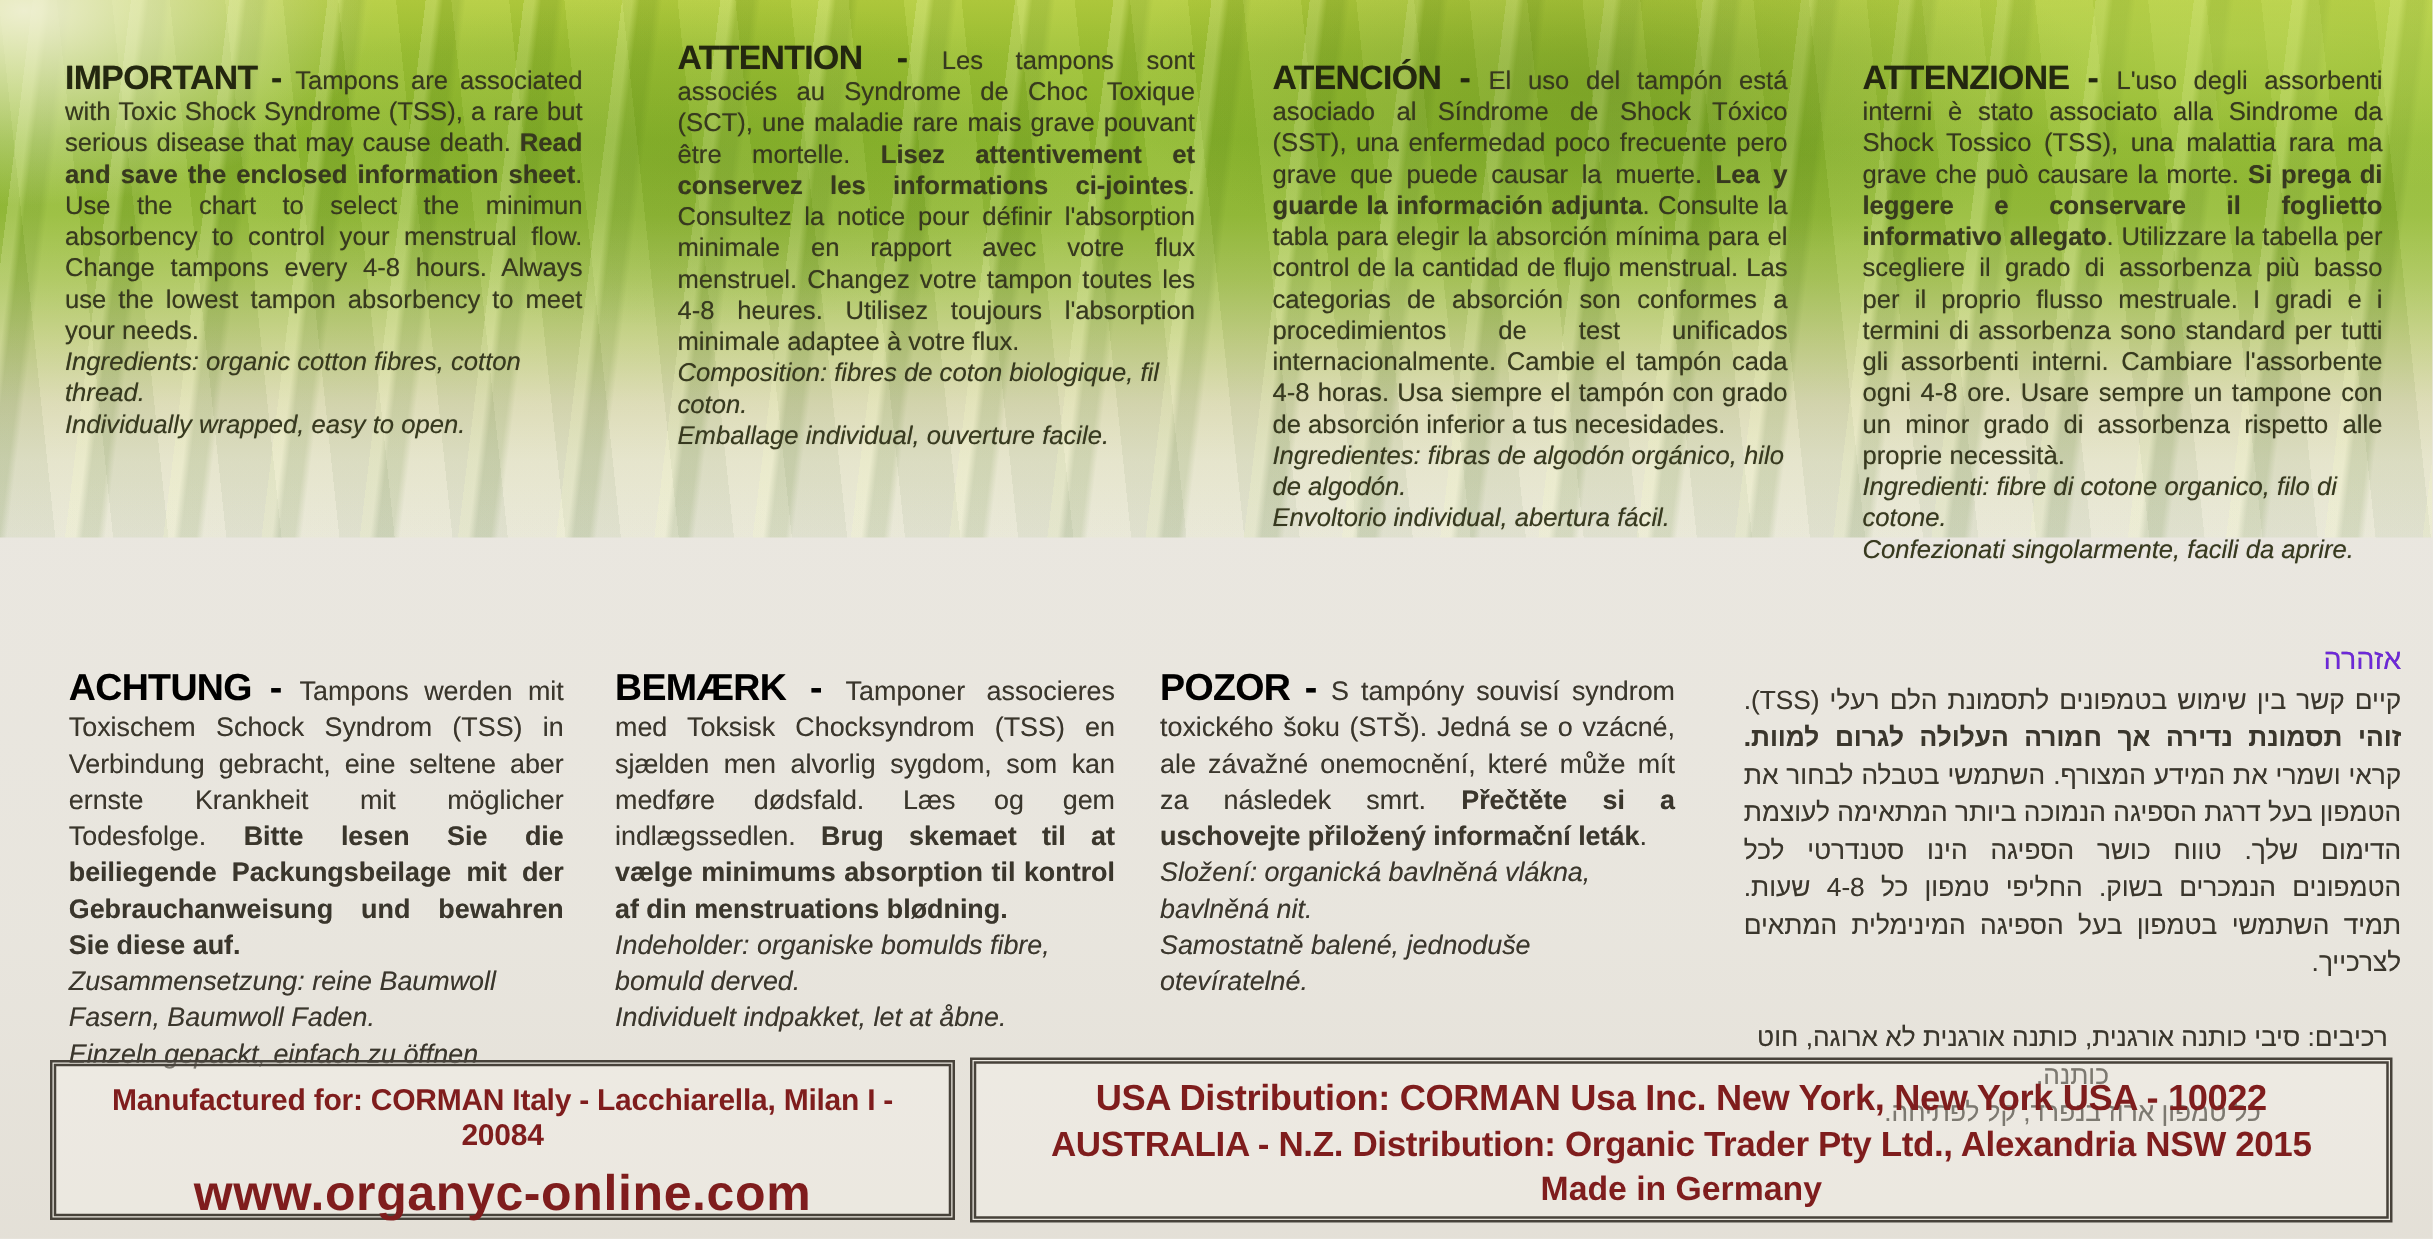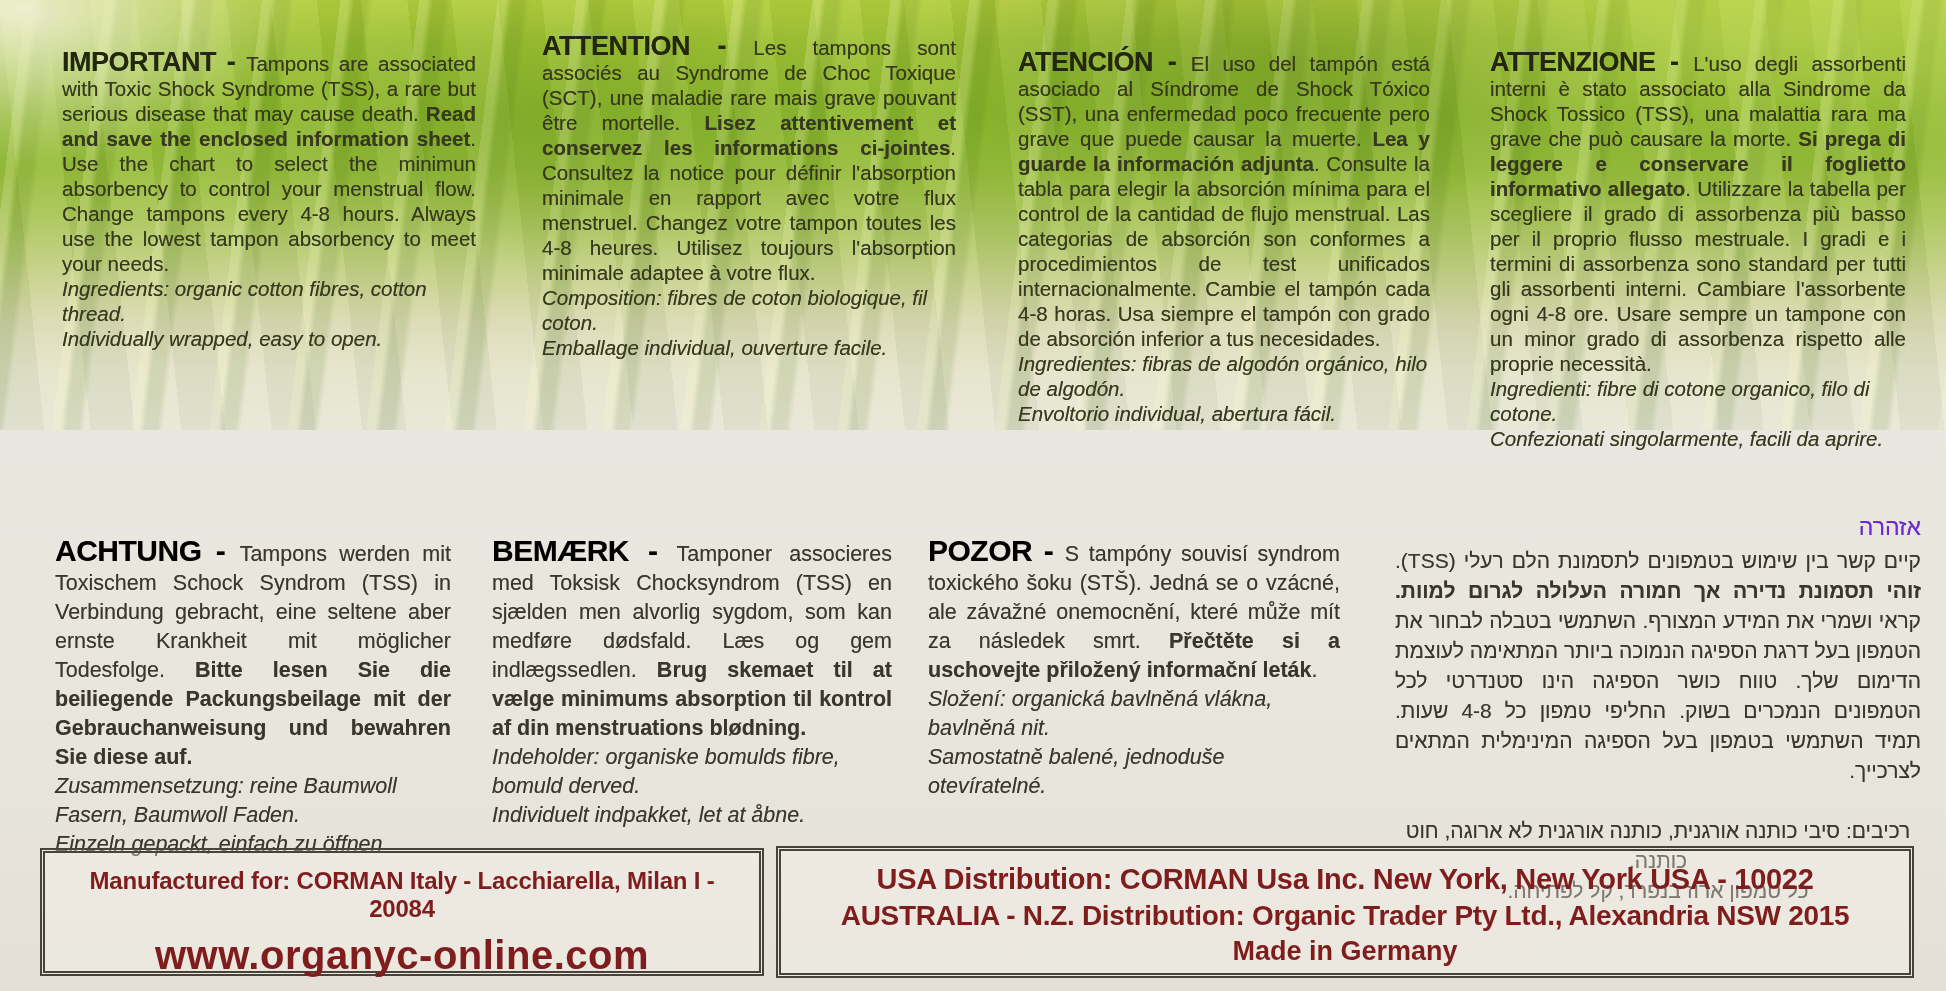--- a/index.html
+++ b/index.html
@@ -47,21 +47,21 @@
   .fbox .r2{margin:4px 8px 0 8px;font-size:28px;font-weight:700;letter-spacing:-0.3px;}
   .fbox .r3{margin:4px 8px 0 8px;font-size:27px;font-weight:700;}
 </style>
 </head>
 <body>
 
 <div class="stage">
   <div class="bg-top"></div>
   <div class="bg-paper"></div>
 
-  <div class="panel row1" style="left:62px;top:50px;width:414px">
+  <div class="panel row1" style="left:52px;top:50px;width:414px">
       <p class="par"><span class="hd">IMPORTANT - </span><span class="seg-n">Tampons are associated with Toxic Shock Syndrome (TSS), a rare but serious disease that may cause death. </span><span class="seg-b">Read and save the enclosed information sheet</span><span class="seg-n">. Use the chart to select the minimun absorbency to control your menstrual flow. Change tampons every 4-8 hours. Always use the lowest tampon absorbency to meet your needs.</span></p>
       <p class="note">Ingredients: organic cotton fibres, cotton thread.</p>
       <p class="note">Individually wrapped, easy to open.</p>
     </div>
   <div class="panel row1" style="left:542px;top:34px;width:414px">
       <p class="par"><span class="hd">ATTENTION - </span><span class="seg-n">Les tampons sont associés au Syndrome de Choc Toxique (SCT), une maladie rare mais grave pouvant être mortelle. </span><span class="seg-b">Lisez attentivement et conservez les informations ci-jointes</span><span class="seg-n">. Consultez la notice pour définir l'absorption minimale en rapport avec votre flux menstruel. Changez votre tampon toutes les 4-8 heures. Utilisez toujours l'absorption minimale adaptee à votre flux.</span></p>
       <p class="note">Composition: fibres de coton biologique, fil coton.</p>
       <p class="note">Emballage individual, ouverture facile.</p>
     </div>
   <div class="panel row1" style="left:1018px;top:50px;width:412px">

